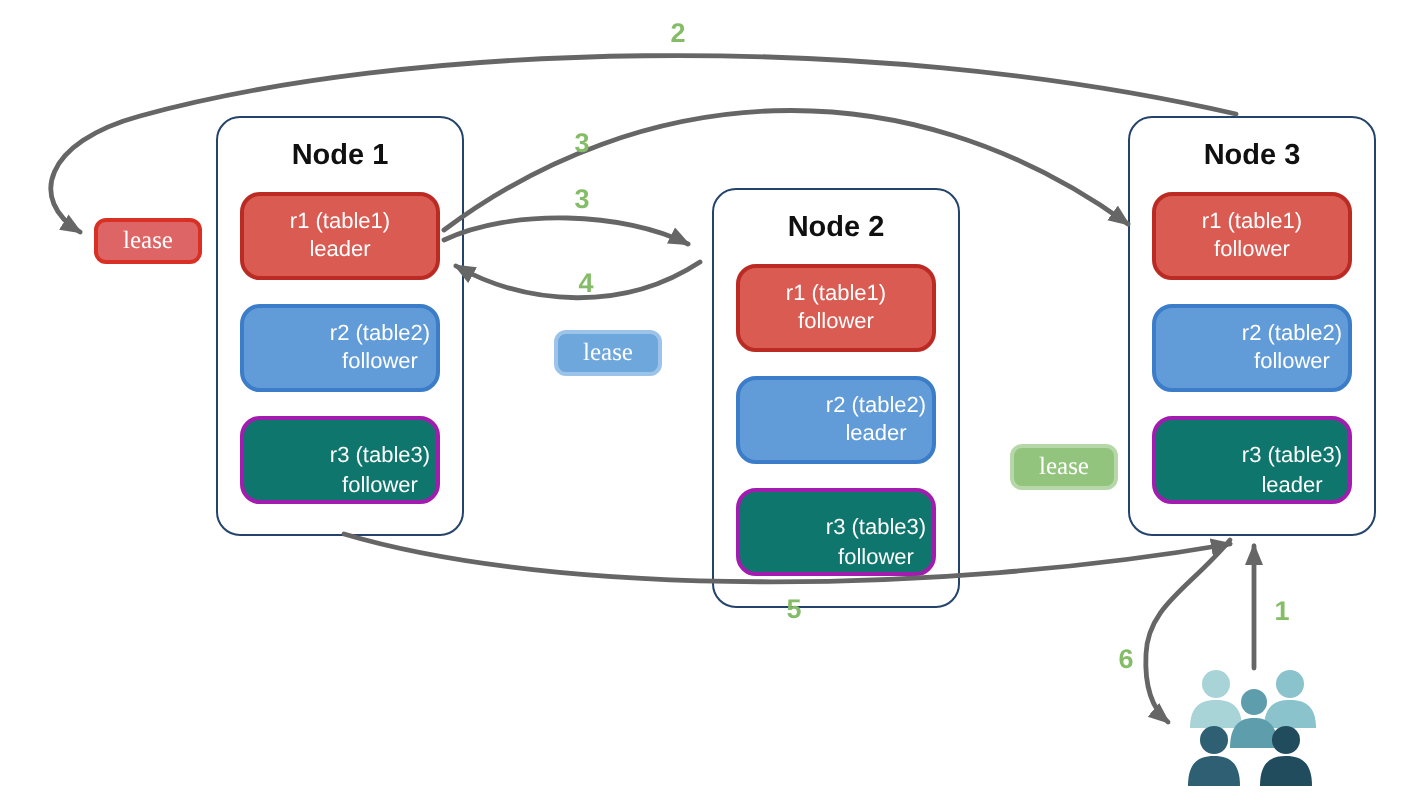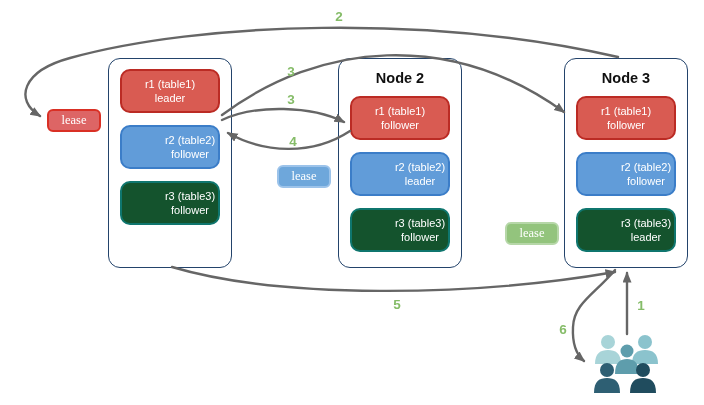--- a/index.html
+++ b/index.html
@@ -5,34 +5,34 @@
   html,body{margin:0;padding:0;background:#ffffff;}
   .stage{
     position:relative;width:704px;height:405px;background:#ffffff;overflow:hidden;
     font-family:"Liberation Sans","DejaVu Sans",sans-serif;
   }
   .arrow-layer{position:absolute;left:0;top:0;width:704px;height:405px;z-index:3;pointer-events:none;}
   .node{
     position:absolute;top:58px;width:124px;height:210px;box-sizing:border-box;
     background:#ffffff;border:1.6px solid #23436b;border-radius:12px;z-index:2;
   }
-  .node-1{left:108px;} .node-2{left:338px;} .node-3{left:564px;}
+  .node-1{left:108px;} .node-2{left:356px;margin-top:36px;} .node-3{left:564px;}
   .node-title{
     margin-top:11px;text-align:center;font-weight:bold;font-size:14.5px;color:#101010;
   }
   .replica{
     box-sizing:border-box;width:100px;height:44px;margin:0 auto;border-radius:10px;
     display:flex;flex-direction:column;align-items:center;justify-content:center;
     color:#ffffff;font-size:11px;line-height:1.3;text-align:center;
   }
   .replica.first{margin-top:10px;}
   .replica + .replica{margin-top:12px;padding-left:40px;}
   .replica.red{background:#d95b52;border:2px solid #bb2b24;}
   .replica.blue{background:#619cd9;border:2px solid #3b7dc8;}
-  .replica.green{background:#14532d;border:2px solid #0f766e;}
+  .replica.green{background:#0f766e;border:2px solid #a21caf;justify-content:flex-end;}
   .lease{
     position:absolute;box-sizing:border-box;width:54px;height:23px;border-radius:6px;z-index:2;
     display:flex;align-items:center;justify-content:center;color:#ffffff;font-size:12.5px;font-family:Liberation Serif, serif;
   }
   .lease.red{left:47px;top:109px;background:#dd6565;border:2px solid #d93025;}
   .lease.blue{left:277px;top:165px;background:#6ea7db;border:2px solid #9cc3ea;}
   .lease.green{left:505px;top:222px;background:#93c47d;border:2px solid #b6d7a8;}
   .step-num{
     position:absolute;width:16px;height:16px;z-index:4;text-align:center;
     font-weight:bold;font-size:13.5px;color:#85bc68;
@@ -44,20 +44,21 @@
   .n5{left:389px;top:297px;}
   .n1{left:633px;top:298px;}
   .n6{left:555px;top:322px;}
 </style>
 </head>
 <body>
 
 <div class="stage">
 
   <div class="node node-1">
+    <div class="node-title">Node 1</div>
     <div class="replica red first">
       <span>r1 (table1)</span>
       <span>leader</span>
     </div>
     <div class="replica blue">
       <span>r2 (table2)</span>
       <span>follower</span>
     </div>
     <div class="replica green">
       <span>r3 (table3)</span>

